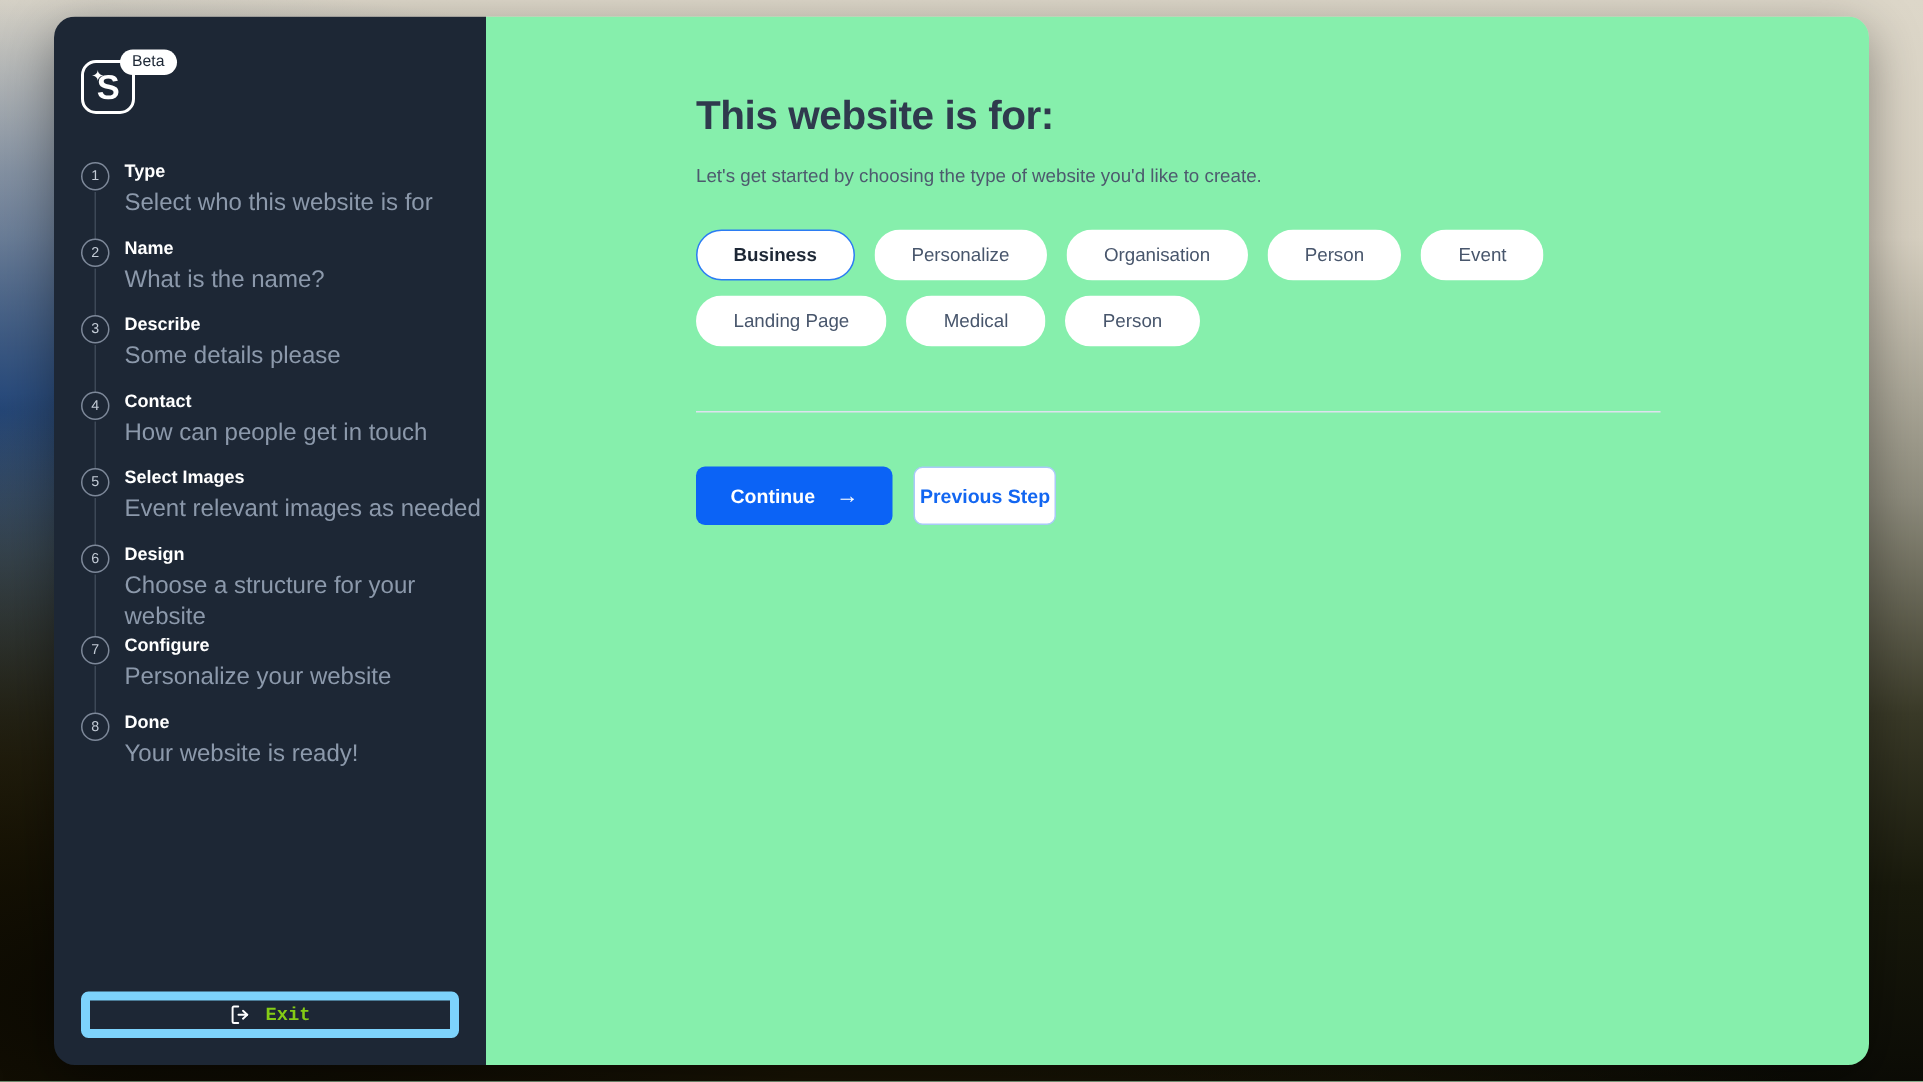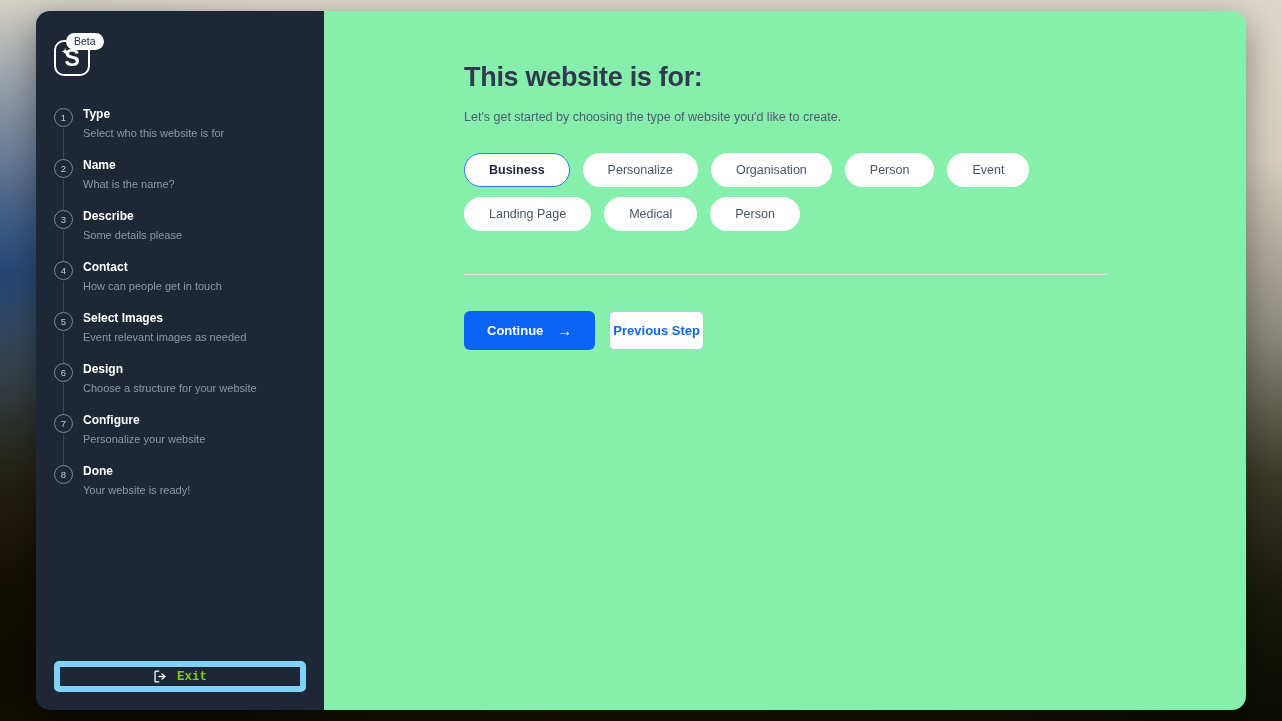--- a/index.html
+++ b/index.html
@@ -72,21 +72,21 @@
   }
   .logo-mark .sparkle {
     position: absolute;
     left: 5px; top: 5px;
     color: #ffffff;
     font-size: 10px;
     line-height: 1;
   }
   .beta-badge {
     position: absolute;
-    left: 12px; top: 0;
+    left: 26px; top: 0;
     background: #ffffff;
     color: #1d2735;
     font-size: 10.5px;
     font-weight: 500;
     border-radius: 9px;
     padding: 2px 8px 3px 8px;
     line-height: 1.15;
   }
 
   #steps {
@@ -125,21 +125,21 @@
   .step:last-child .step-connector { display: none; }
   .step-text { margin-left: 10px; padding-top: 0px; }
   .step-title {
     color: #ffffff;
     font-size: 12px;
     font-weight: bold;
     line-height: 1.25;
   }
   .step-sub {
     color: #8c99ab;
-    font-size: 11px;
+    font-size: 16px;
     line-height: 1.3;
     margin-top: 4px;
   }
 
   #exit-button {
     position: absolute;
     left: 18px;
     bottom: 18px;
     width: 252px;
     height: 31px;

